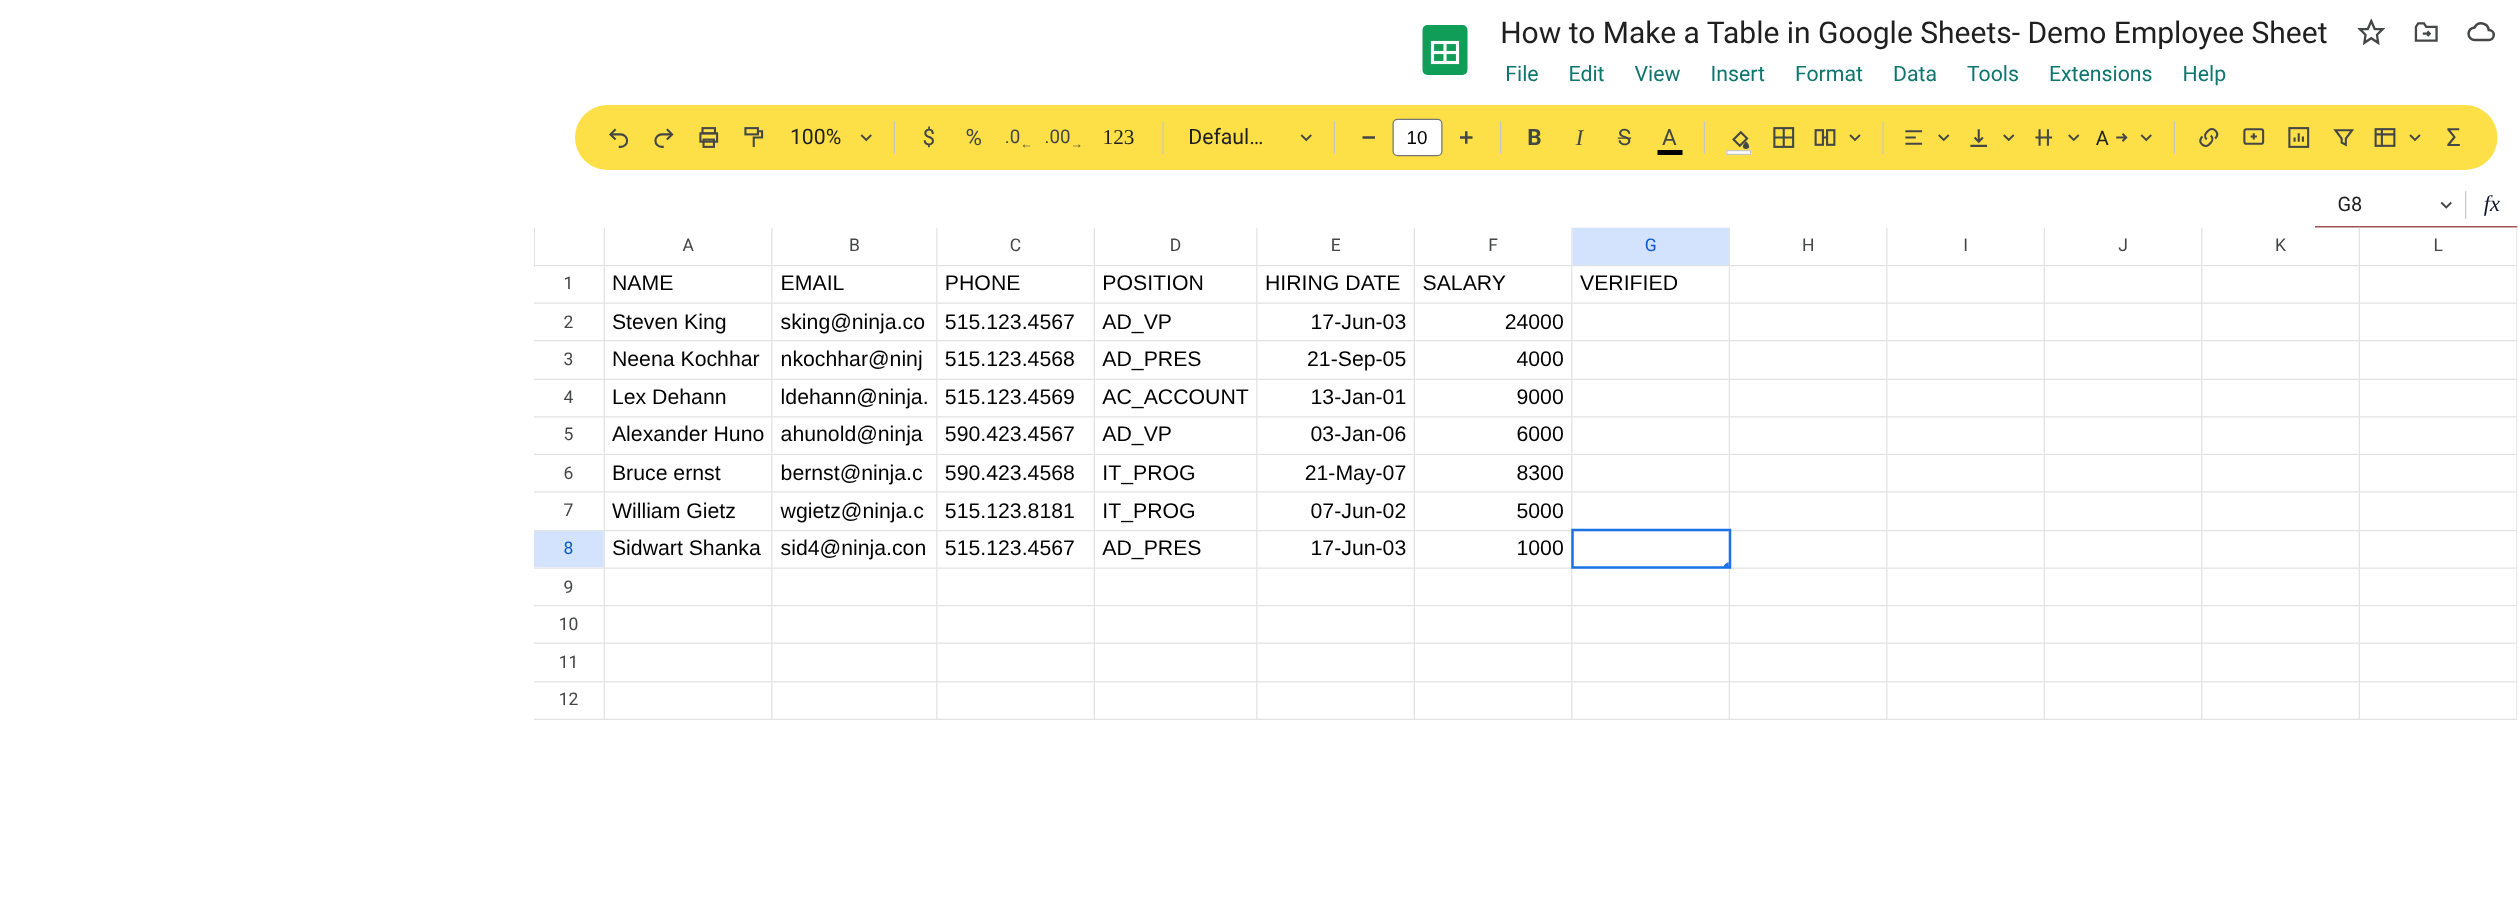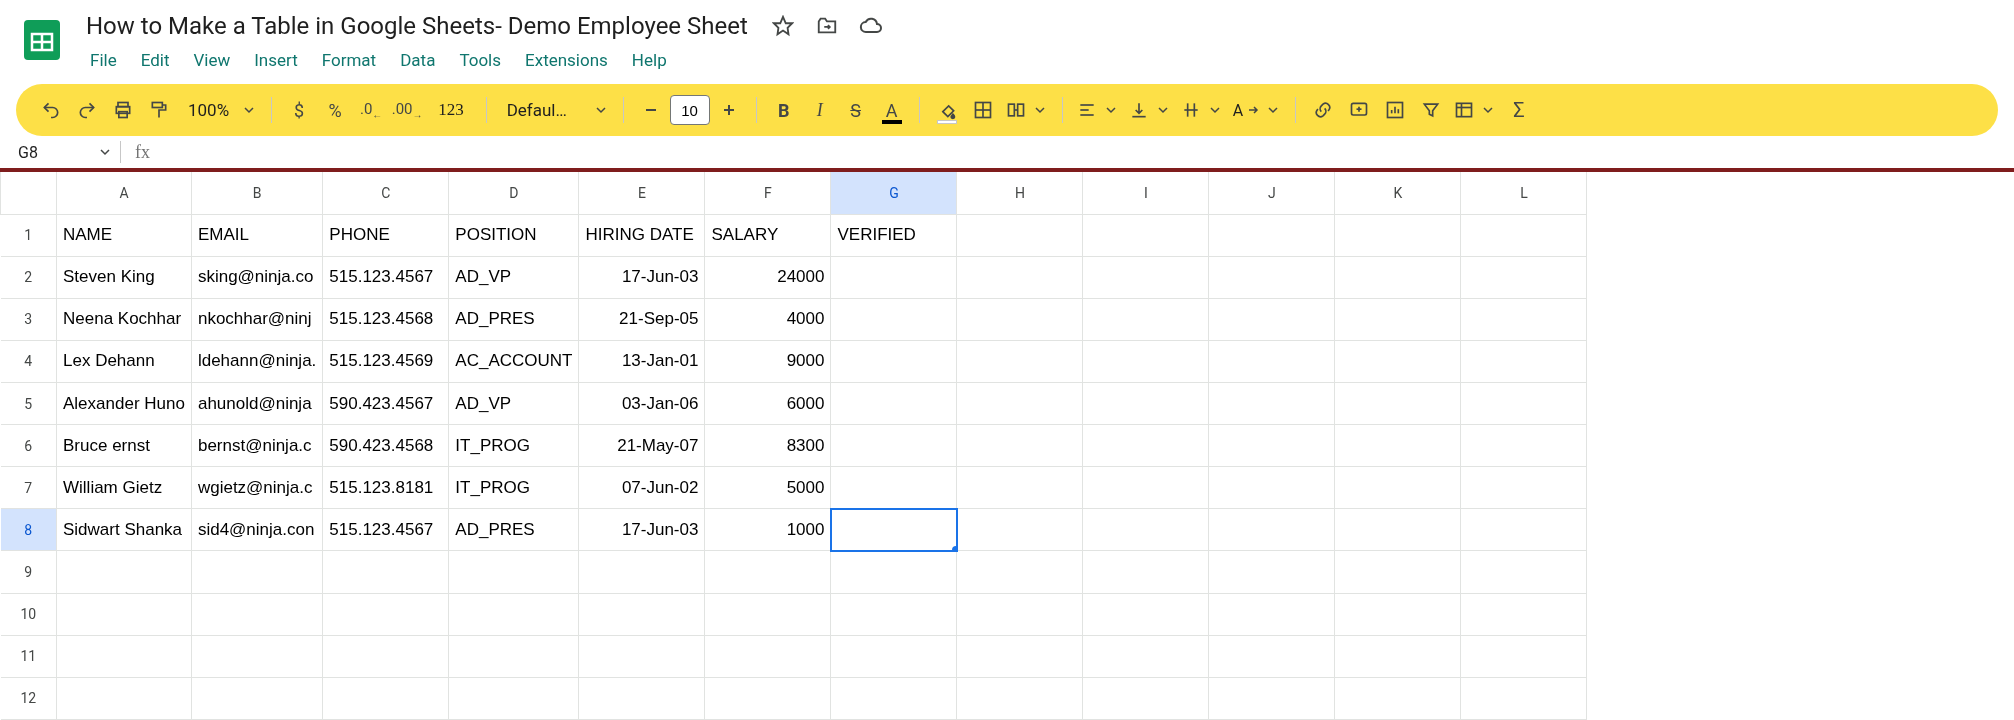--- a/index.html
+++ b/index.html
@@ -4,21 +4,21 @@
 <style>
   * { box-sizing: border-box; }
   body {
     margin: 0; padding: 0;
     font-family: "Google Sans", Roboto, Arial, sans-serif;
     background: #fff;
     color: #1f1f1f;
     font-size: 14px;
     overflow: hidden;
   }
-  .app { width: 2014px; height: 720px; display:flex; flex-direction:column; }
+  .app { width: 2014px; height: 576px; display:flex; flex-direction:column;align-items:flex-end; }
   .header { display:flex; align-items:flex-start; padding: 10px 16px 0 16px; gap:12px;}
   .logo { width:52px; height:52px; display:flex; align-items:center; justify-content:center; margin-top:4px; flex:0 0 auto;}
   .logo svg { width:48px;height:48px; }
   .title-zone { display:flex; flex-direction:column; }
   .title-row { display:flex; align-items:center; gap:16px; }
   .doc-title { font-size:24px; color:#1f1f1f; padding:2px 6px; border-radius:4px; }
   .title-icons { display:flex; align-items:center; gap:18px; color:#444746;}
   .title-icons span { display:flex; align-items:center; justify-content:center; width:26px; height:26px;}
   .menubar { display:flex; gap:4px; padding-top:4px; }
   .menubar span { font-size:17px; padding:4px 10px; border-radius:4px; color:#0f766e; cursor:pointer;}
@@ -38,27 +38,27 @@
   .zoom { display:flex; align-items:center; gap:6px; padding:0 4px;}
   .font-name { width:86px; overflow:hidden; white-space:nowrap; text-overflow:ellipsis; font-size:17px; padding:0 6px;}
   .font-size-input {
     width:40px; height:30px; border:1px solid #747775; border-radius:4px; background:#fff;
     text-align:center; font-size:15px; outline:none;
   }
   .dd-caret { width:16px; display:flex; align-items:center; justify-content:center;}
   .color-A { position:relative; }
   .color-A .underline { position:absolute; bottom:3px; left:7px; width:20px; height:4px; background:#000;}
   .fill-bucket .underline { position:absolute; bottom:3px; left:7px; width:20px; height:4px; background:#fff; border:1px solid #c7c7c7;}
-  .namebox-row { display:flex; align-items:center; height:36px; border-bottom:4px solid #7f1d1d; }
+  .namebox-row { display:flex; align-items:center; height:36px; border-bottom:1px solid #7f1d1d; margin-top:10px;}
   .namebox {
     width:120px; display:flex; align-items:center; justify-content:space-between;
     padding:0 10px 0 18px; font-size:16px; color:#1f1f1f;
   }
   .fx-sep { width:1px; height:22px; background:#c7c7c7;}
-  .fx { font-family:serif; color:#737373; font-size:18px; padding:0 14px;}
+  .fx { font-style:italic; font-family:serif; color:#0f172a; font-size:18px; padding:0 14px;}
   .grid-area { flex:1; display:flex; overflow:hidden;}
   table.sheet { border-collapse:collapse; table-layout:fixed; }
   .col-hdr th, .corner {
     background:#fff; border:1px solid #e1e3e1; border-top:none;
     font-weight:400; color:#444746; font-size:14px; height:30px;
     text-align:center;
   }
   .corner { width:56px; border-left:none; background:#fff;}
   .col-hdr th.sel { background:#d3e3fd; color:#0b57d0;}
   .rowhdr {

